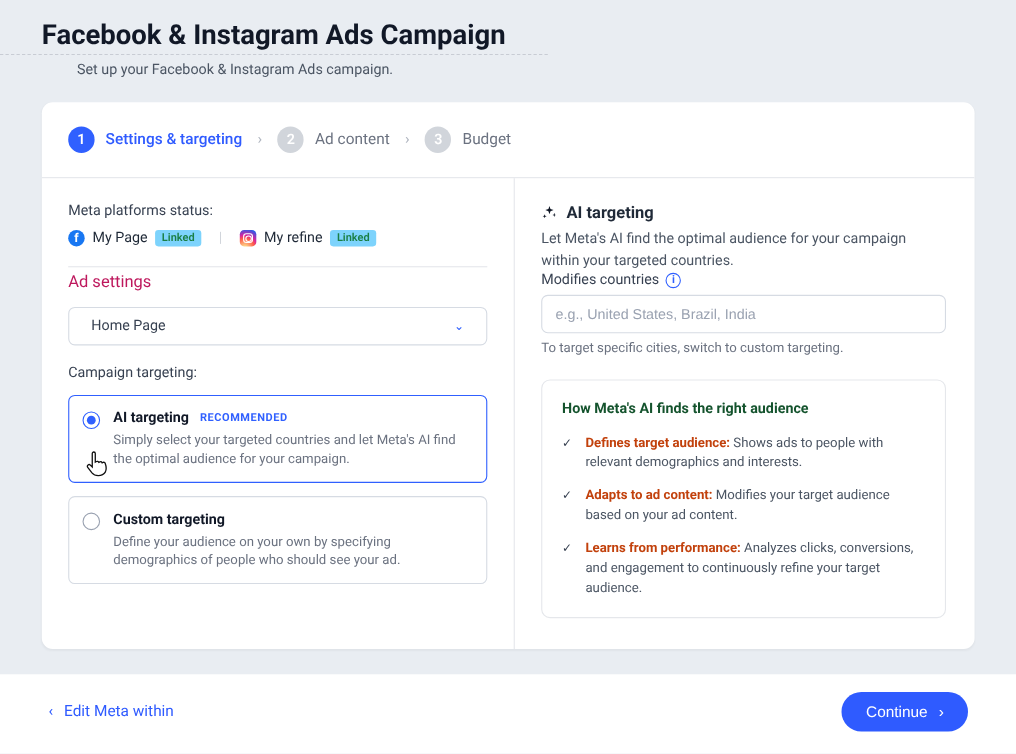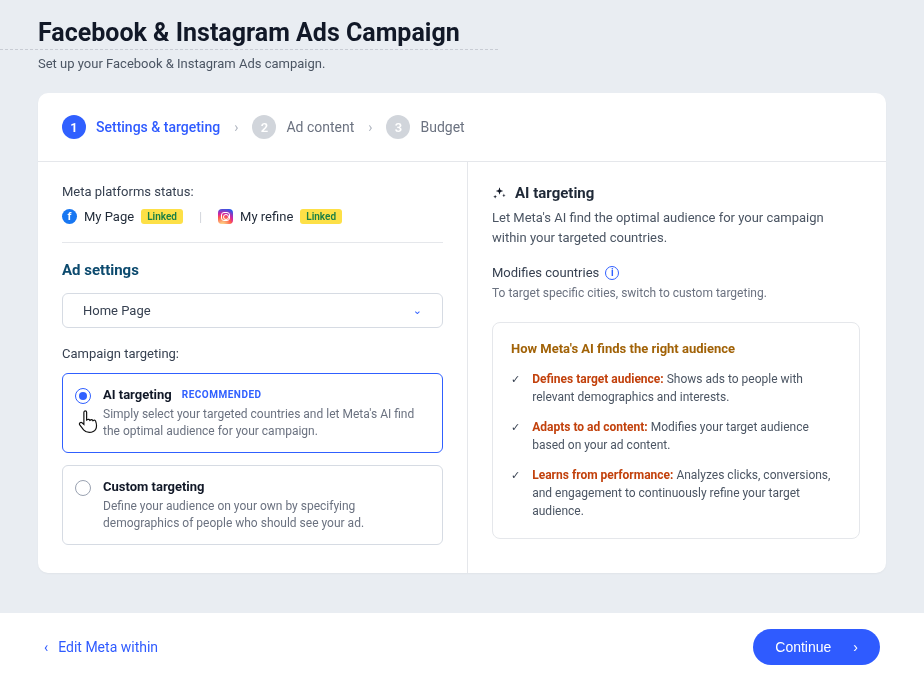--- a/index.html
+++ b/index.html
@@ -20,20 +20,21 @@
     border-bottom: 1px dashed #c8ccd4;
     display:inline-block;
     margin-left:0;
     text-align:center;
   }
   .title-wrap { padding: 0; }
   .subtitle {
     font-size: 13px;
     color: #4b5563;
     padding: 6px 38px 0;
+    margin-left: 32px;
   }
   .card {
     background: #fff;
     border-radius: 10px;
     margin: 22px 38px 0;
     box-shadow: 0 1px 2px rgba(0,0,0,.04);
     overflow: hidden;
   }
   .stepper {
     display:flex;
@@ -81,27 +82,27 @@
     position:relative;
   }
   .ig-icon::after{
     content:""; position:absolute; inset:3px; border:1.3px solid #fff; border-radius:3px;
   }
   .ig-icon::before{
     content:""; position:absolute; width:4px; height:4px; border:1.2px solid #fff; border-radius:50%;
     top:50%; left:50%; transform:translate(-50%,-50%);
   }
   .badge {
-    background:#fde047; color:#1a7f45;
+    background:#7dd3fc; color:#1a7f45;
     font-size:10px; font-weight:600; padding:2px 6px; border-radius:3px;
   }
   .plat-sep { color:#d1d5db; }
 
   .section-sep { border-top:1px solid #e5e7eb; margin:18px 0 0; }
-  .h2 { font-size:15px; font-weight:700; color:#0c4a6e; margin:18px 0 14px; }
+  .h2 { font-size:15px; font-weight:400; color:#be185d; margin:4px 0 14px; }
   .field-label { font-size:13px; color:#374151; margin-bottom:8px; }
   .select {
     width:100%; border:1px solid #d6dbe3; border-radius:6px;
     padding: 9px 20px; font-size:13px; color:#374151;
     display:flex; justify-content:space-between; align-items:center;
     background:#fff; cursor:pointer;
   }
   .select .caret { color:#3060ff; font-size:11px; }
 
   .opt-card {
@@ -122,54 +123,54 @@
   .opt-body { font-size:12px; color:#6b7280; line-height:1.4; }
   .opt-title-row { display:flex; align-items:center; gap:10px; margin-bottom:2px;}
   .opt-title { font-size:13px; font-weight:700; color:#111827; }
   .recommended { font-size:10px; font-weight:700; letter-spacing:.5px; color:#3060ff; }
 
   .cursor {
     position:absolute; left:77px; top:408px; pointer-events:none;
   }
 
   .ai-header { display:flex; align-items:center; gap:8px; font-weight:700; font-size:15px; margin-bottom:6px;}
-  .ai-sub { font-size:13px; color:#4b5563; line-height:1.5; margin-bottom:18px;}
+  .ai-sub { font-size:13px; color:#4b5563; line-height:1.5; }
   .label-row { display:flex; align-items:center; gap:6px; font-size:13px; color:#374151; margin-bottom:6px;}
   .info-icon {
     width:14px; height:14px; border-radius:50%; border:1.3px solid #3060ff;
     color:#3060ff; font-size:10px; display:flex; align-items:center; justify-content:center;
     font-weight:700;
   }
   .input {
     width:100%; border:1px solid #d6dbe3; border-radius:6px;
     padding:9px 12px; font-size:13px; color:#374151;
   }
   .input::placeholder{color:#9aa2b1;}
   .hint { font-size:12px; color:#6b7280; margin-top:6px; }
 
   .info-box {
     border:1px solid #e5e7eb; border-radius:8px; padding:18px 18px 18px;
     margin-top:22px;
   }
-  .info-box-title { font-size:13px; font-weight:700; margin-bottom:14px; color:#a16207;}
+  .info-box-title { font-size:13px; font-weight:700; margin-bottom:14px; color:#14532d;}
   .bullet { display:flex; gap:12px; font-size:12px; color:#4b5563; line-height:1.5; margin-bottom:12px;}
   .bullet:last-child{margin-bottom:0;}
   .check { color:#374151; font-size:11px; margin-top:2px; flex-shrink:0; }
   .bullet b { color:#c2410c; font-weight:700; }
 
   .bottom-bar {
     position:absolute; left:0; right:0; bottom:0;
     background:#fff;
     display:flex; justify-content:space-between; align-items:center;
     padding: 16px 44px 20px;
   }
   .back-link { color:#2f5bff; font-size:14px; display:flex; align-items:center; gap:10px; cursor:pointer; }
   .continue-btn {
     background:#2f5bff; color:#fff; border:none; border-radius:20px;
-    padding:10px 22px; font-size:14px; display:flex; align-items:center; gap:22px; cursor:pointer;
+    padding:10px 22px; font-size:14px; display:flex; align-items:center; gap:10px; cursor:pointer;
   }
 </style>
 </head>
 <body>
 
 <div class="title-wrap">
   <h1 class="page-title">Facebook &amp; Instagram Ads Campaign</h1>
 </div>
 <div class="subtitle">Set up your Facebook &amp; Instagram Ads campaign.</div>
 
@@ -246,20 +247,21 @@
             <path d="M12 2l1.5 4.5L18 8l-4.5 1.5L12 14l-1.5-4.5L6 8l4.5-1.5L12 2zm7 10l.9 2.6L22 15l-2.1.4L19 18l-.9-2.6L16 15l2.1-.4L19 12zM5 14l.8 2.2L8 17l-2.2.8L5 20l-.8-2.2L2 17l2.2-.8L5 14z"></path>
           </svg>
         <span>AI targeting</span>
       </div>
       <div class="ai-sub">Let Meta's AI find the optimal audience for your campaign within your targeted countries.</div>
 
       <div class="label-row">
         <span>Modifies countries</span>
         <span class="info-icon">i</span>
       </div>
+      <input class="input" placeholder="e.g., United States, Brazil, India" style="">
       <div class="hint">To target specific cities, switch to custom targeting.</div>
 
       <div class="info-box">
         <div class="info-box-title">How Meta's AI finds the right audience</div>
         <div class="bullet">
           <span class="check">✓</span>
           <span><b>Defines target audience:</b><span> Shows ads to people with relevant demographics and interests.</span></span>
         </div>
         <div class="bullet">
           <span class="check">✓</span>

